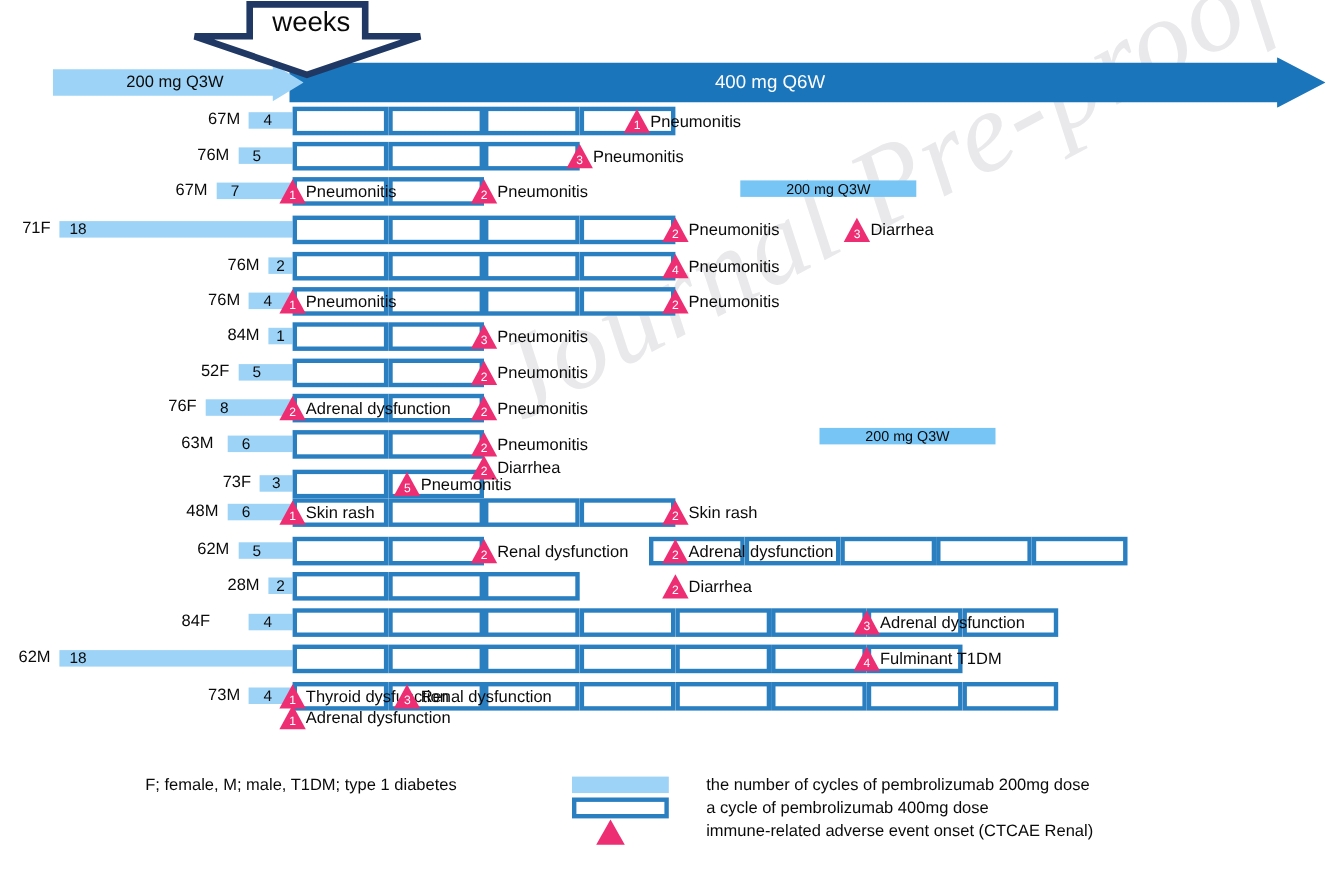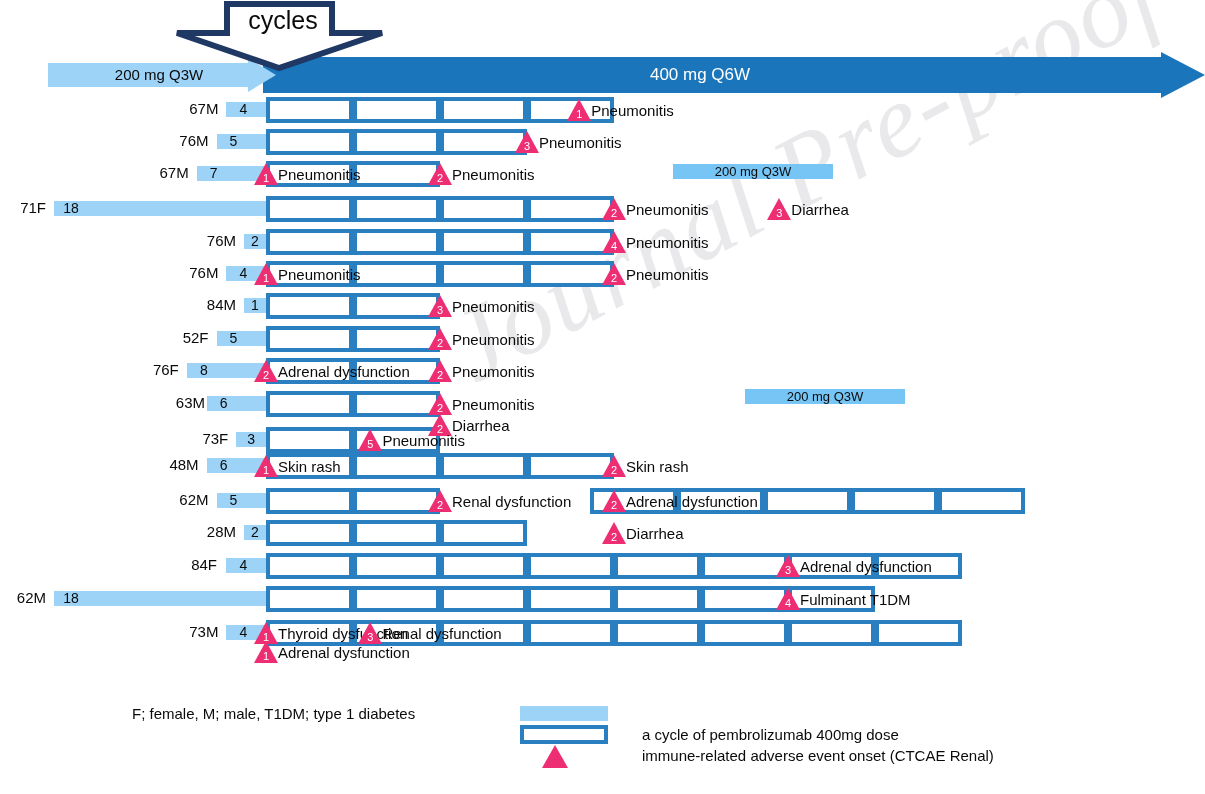--- a/index.html
+++ b/index.html
@@ -112,21 +112,21 @@
 
 <div id="stage">
 
   <div class="watermark">Journal Pre-proof</div>
 
   <div class="switch-wrap">
     <svg width="215" height="72" viewBox="0 0 215 72">
       <polygon points="55,4 160,4 160,33 210,33 107,68 5,33 55,33" fill="#ffffff" stroke="#1F3864" stroke-width="6" stroke-linejoin="miter"></polygon>
     </svg>
   </div>
-  <div class="switch-label">cycles</div>
+  <div class="switch-label">weeks</div>
 
   <div class="q3w-arrow">
     <svg width="228" height="34" viewBox="0 0 228 34">
       <polygon points="0,5 200,5 200,0 228,17 200,34 200,29 0,29" fill="#9DD3F7"></polygon>
     </svg>
   </div>
   <div class="q3w-arrow-label">200 mg Q3W</div>
 
   <div class="q6w-arrow">
     <svg width="942" height="46" viewBox="0 0 942 46">
@@ -252,21 +252,21 @@
         <div class="grade">2</div>
         <div class="aetext">Adrenal dysfunction</div>
       </div>
       <div class="ae" style="left: 428px; top: 360px;">
         <div class="tri"></div>
         <div class="grade">2</div>
         <div class="aetext">Pneumonitis</div>
       </div>
       <div class="preblue" style="left: 206.6px; top: 396px; width: 59.4px;"></div>
       <div class="precount" style="left: 206.6px; top: 396px; width: 34px;">6</div>
-      <div class="ptlabel" style="left: 155px; top: 394px; width: 50px;">63M</div>
+      <div class="ptlabel" style="left: 144px; top: 394px; width: 50px;">63M</div>
       <div class="cycle" style="left: 266px; top: 391px; width: 87px;"></div>
       <div class="cycle" style="left: 353px; top: 391px; width: 87px;"></div>
       <div class="q3wchip" style="left: 745px; top: 389px; width: 160px;"></div>
       <div class="q3wchip-label" style="left: 745px; top: 389px; width: 160px;">200 mg Q3W</div>
       <div class="ae" style="left: 428px; top: 393px;">
         <div class="tri"></div>
         <div class="grade">2</div>
         <div class="aetext">Pneumonitis</div>
       </div>
       <div class="ae" style="left: 428px; top: 414px;">
@@ -327,21 +327,21 @@
       <div class="cycle" style="left: 266px; top: 520px; width: 87px;"></div>
       <div class="cycle" style="left: 353px; top: 520px; width: 87px;"></div>
       <div class="cycle" style="left: 440px; top: 520px; width: 87px;"></div>
       <div class="ae" style="left: 602px; top: 522px;">
         <div class="tri"></div>
         <div class="grade">2</div>
         <div class="aetext">Diarrhea</div>
       </div>
       <div class="preblue" style="left: 226.4px; top: 558px; width: 39.6px;"></div>
       <div class="precount" style="left: 226.4px; top: 558px; width: 34px;">4</div>
-      <div class="ptlabel" style="left: 167px; top: 556px; width: 50px;">84F</div>
+      <div class="ptlabel" style="left: 153px; top: 556px; width: 50px; text-align: center;">84F</div>
       <div class="cycle" style="left: 266px; top: 553px; width: 87px;"></div>
       <div class="cycle" style="left: 353px; top: 553px; width: 87px;"></div>
       <div class="cycle" style="left: 440px; top: 553px; width: 87px;"></div>
       <div class="cycle" style="left: 527px; top: 553px; width: 87px;"></div>
       <div class="cycle" style="left: 614px; top: 553px; width: 87px;"></div>
       <div class="cycle" style="left: 701px; top: 553px; width: 87px;"></div>
       <div class="cycle" style="left: 788px; top: 553px; width: 87px;"></div>
       <div class="cycle" style="left: 875px; top: 553px; width: 87px;"></div>
       <div class="ae" style="left: 776px; top: 555px;">
         <div class="tri"></div>
@@ -393,20 +393,21 @@
 
   <div class="abbrev">
     <div>F; female, M; male, T1DM; type 1 diabetes</div>
   </div>
 
   <div class="legend">
     <div class="legrow">
       <div class="sym">
         <div class="swatch-blue"></div>
       </div>
+      <div class="legtext">the number of cycles of pembrolizumab 200mg dose</div>
     </div>
     <div class="legrow">
       <div class="sym">
         <div class="swatch-cycle"></div>
       </div>
       <div class="legtext">a cycle of pembrolizumab 400mg dose</div>
     </div>
     <div class="legrow">
       <div class="sym">
         <div class="swatch-tri"></div>

